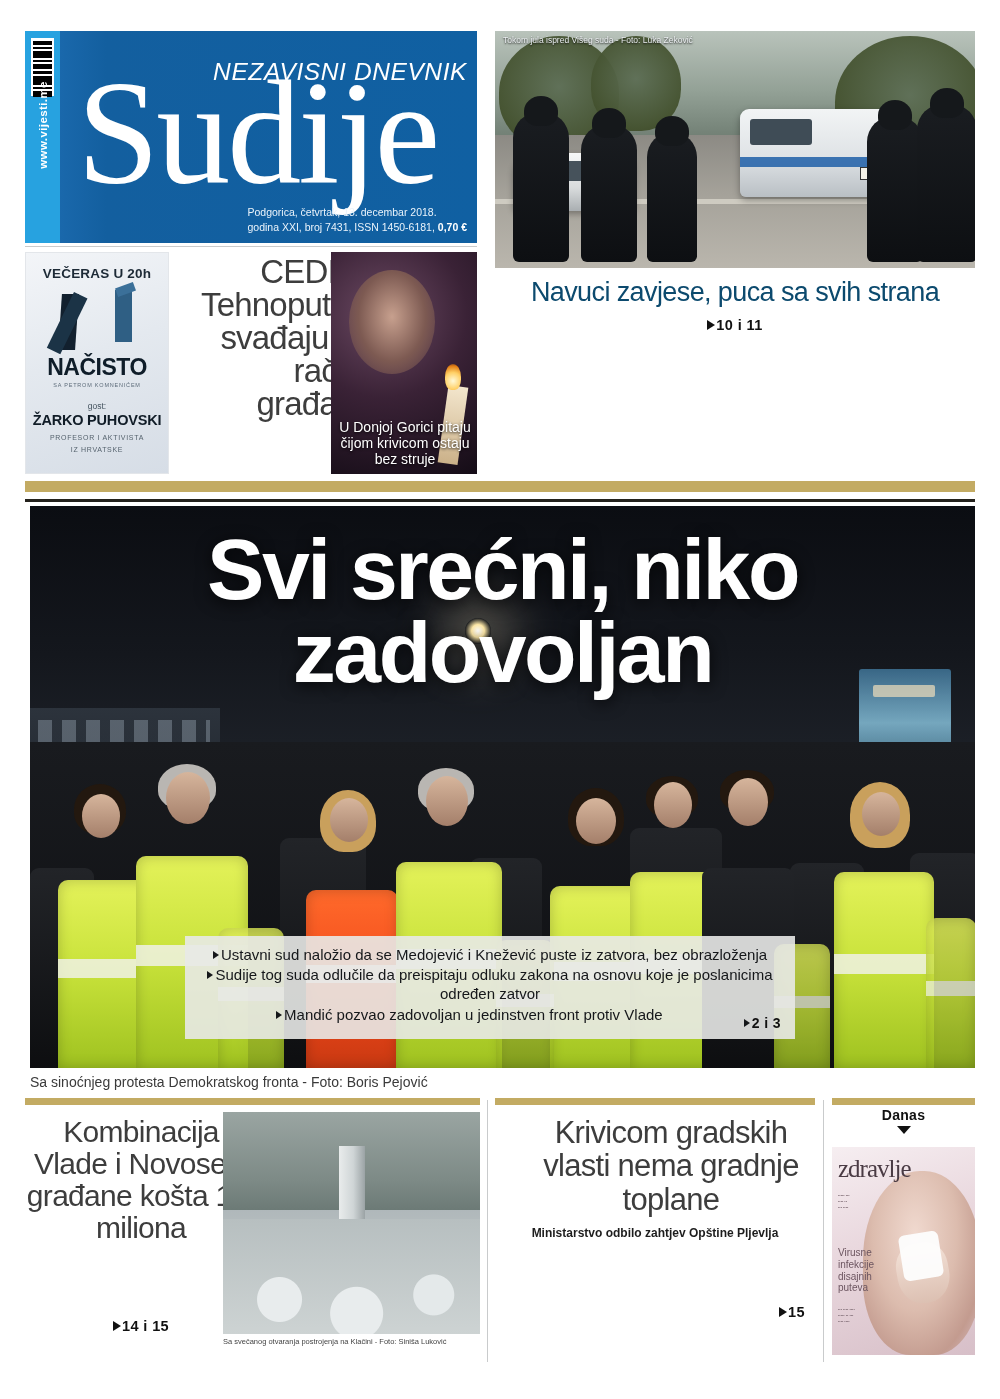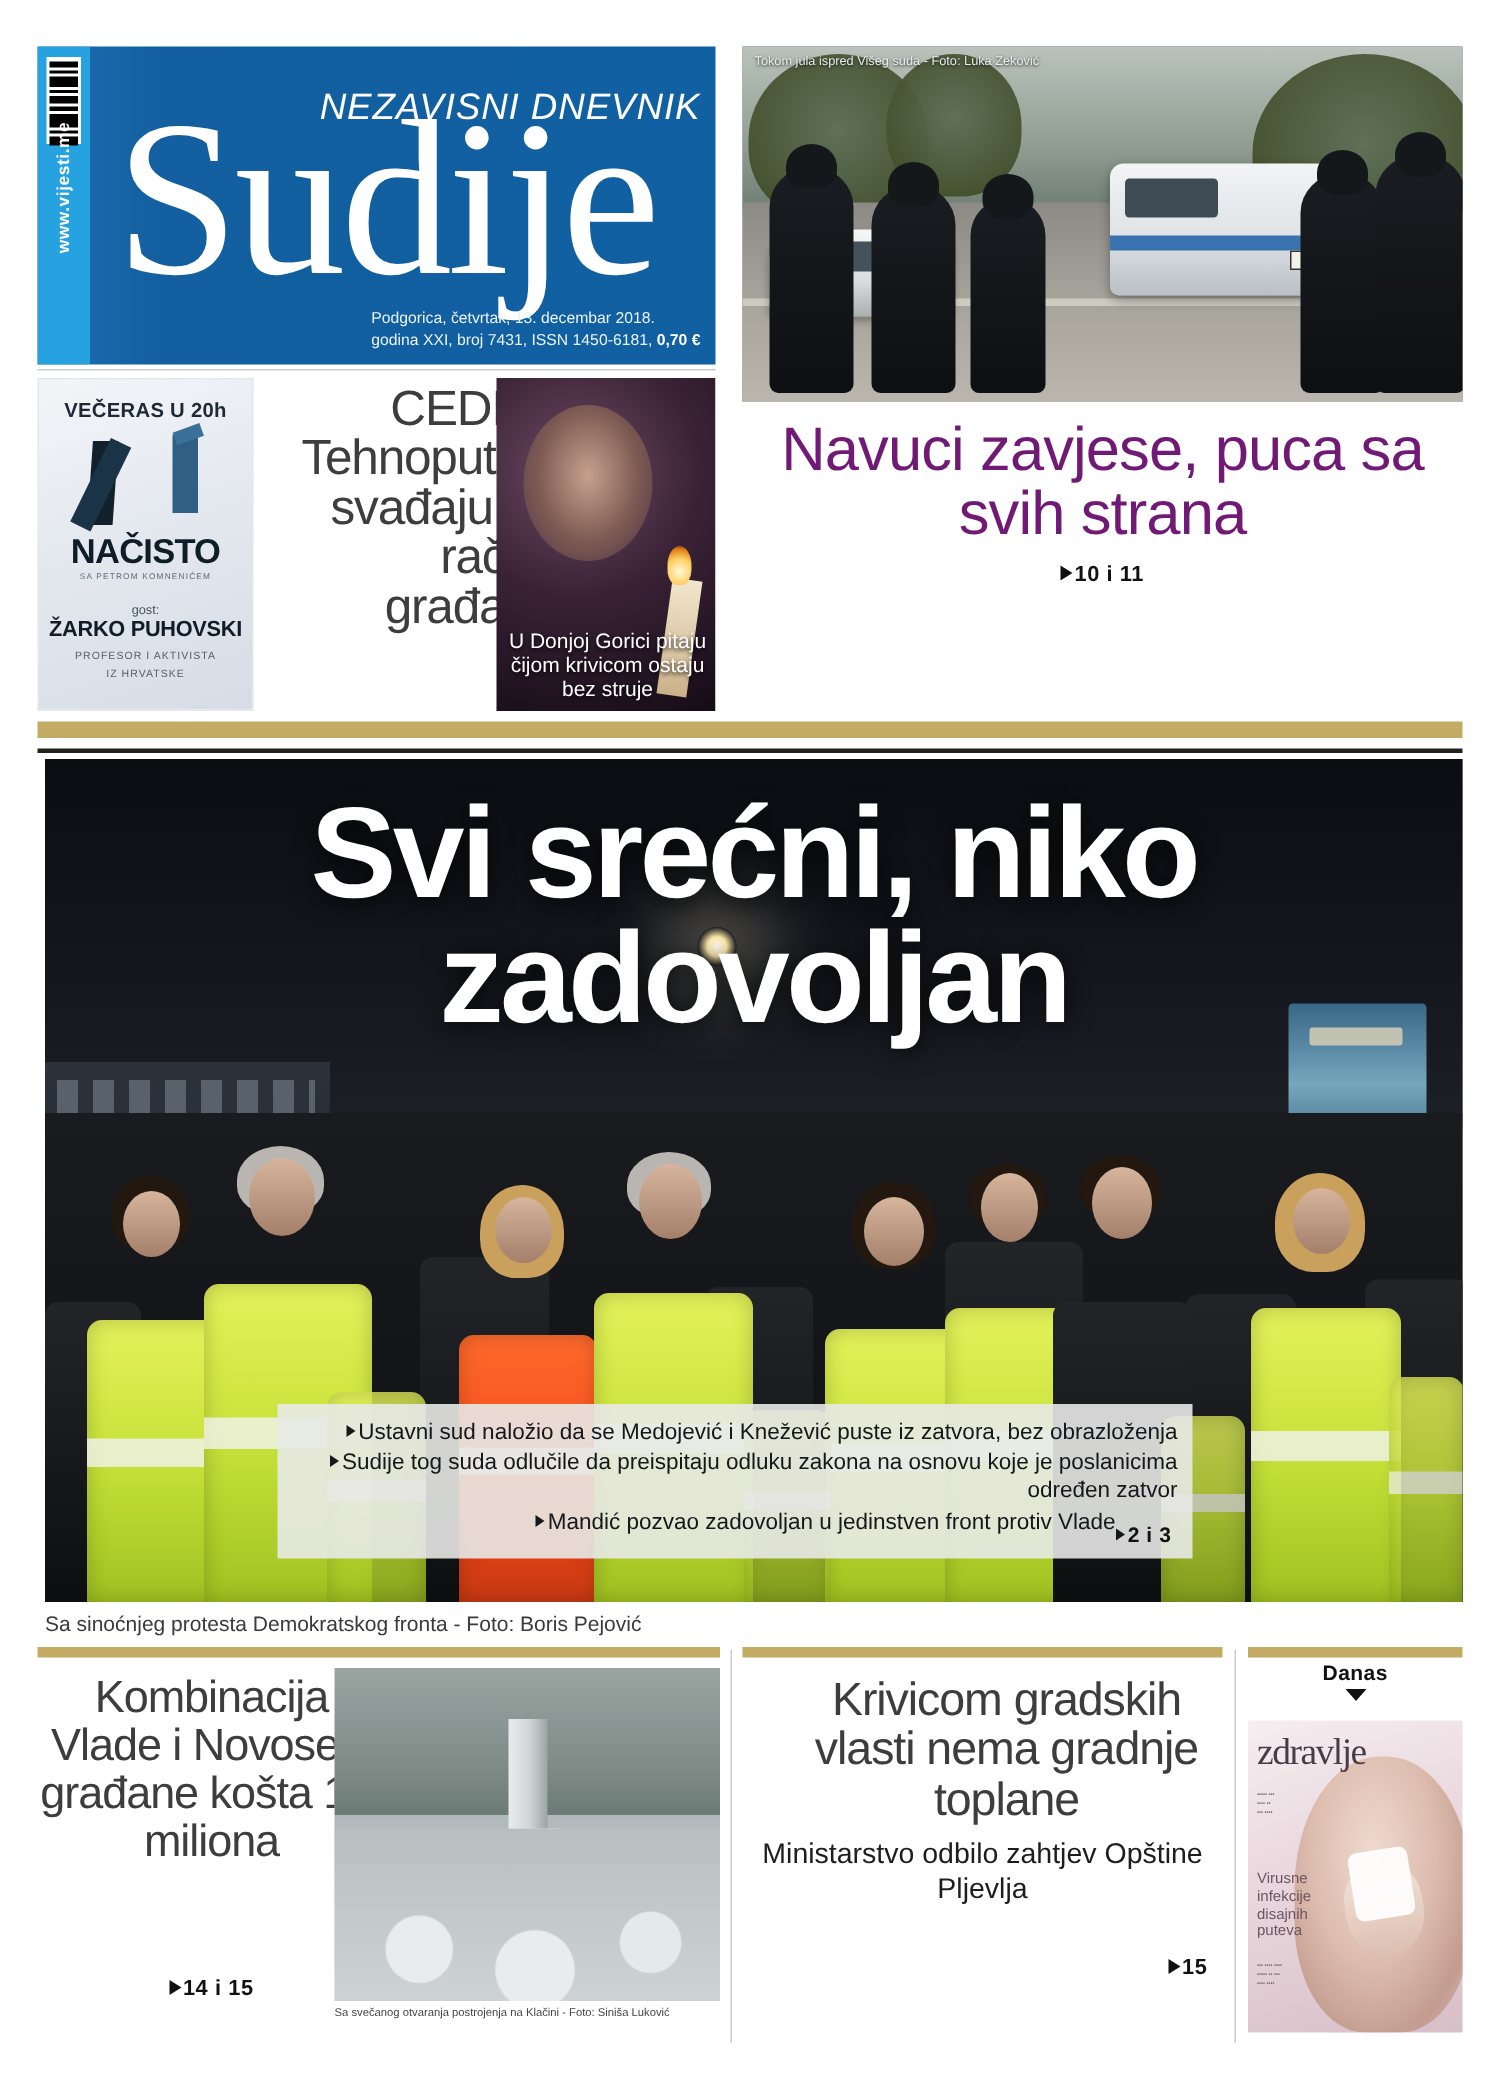--- a/index.html
+++ b/index.html
@@ -80,21 +80,21 @@
     text-shadow:0 1px 2px rgba(0,0,0,.85);max-width:190px;
   }
 
   
   .right-head{
     position:absolute;left:495px;top:272px;width:480px;height:200px;
     background:#fff;text-align:center;
   }
   .rh-title{
     font-family:"Liberation Sans", sans-serif;font-weight:300;
-    font-size:41px;line-height:1.06;color:#701a75;letter-spacing:-.6px;
+    font-size:27px;line-height:1.06;color:#0c4a6e;letter-spacing:-.6px;
     padding:6px 14px 0;
   }
   .rh-sub{
     font-size:16.5px;line-height:1.24;color:#1d1d1d;font-weight:bold;
     padding:10px 18px 0;
   }
   .pageref{
     font-size:14.5px;font-weight:bold;color:#111;letter-spacing:.4px;margin-top:10px;
   }
   .pageref .tri{
@@ -192,21 +192,21 @@
   .darkbody{position:absolute;bottom:0;background:linear-gradient(180deg,#222428 0%,#0d0e10 100%);border-radius:9px 9px 0 0;}
 
   .lead-title{
     position:absolute;left:0;right:0;top:22px;text-align:center;
     color:#fff;font-weight:bold;font-size:86px;line-height:.96;letter-spacing:-2.5px;
     text-shadow:0 3px 16px rgba(0,0,0,.75);
   }
   .bullets{
     position:absolute;left:155px;top:430px;width:610px;
     background:rgba(232,233,231,.90);color:#15171a;
-    font-size:15px;line-height:1.28;text-align:right;
+    font-size:15px;line-height:1.28;text-align:center;
     padding:8px 10px 7px;box-sizing:border-box;
   }
   .bullets .b{margin:1px 0;}
   .bullets .tri{
     display:inline-block;width:0;height:0;vertical-align:middle;
     border-left:6px solid #15171a;border-top:4px solid transparent;border-bottom:4px solid transparent;
     margin-right:2px;position:relative;top:-1px;
   }
   .bullets .bref{float:right;font-weight:bold;font-size:14px;margin-right:4px;}
   .lead-credit{
@@ -231,21 +231,21 @@
   .bl-basins{position:absolute;left:0;bottom:0;width:100%;height:52%;
     background:
       radial-gradient(circle at 22% 70%,#e8eced 0 22px,rgba(0,0,0,0) 23px),
       radial-gradient(circle at 52% 82%,#e8eced 0 26px,rgba(0,0,0,0) 27px),
       radial-gradient(circle at 82% 66%,#e4e9ea 0 20px,rgba(0,0,0,0) 21px),
       linear-gradient(180deg,#b7bfc0 0%,#cdd3d3 100%);}
   .bl-cap{position:absolute;left:198px;top:225px;width:257px;font-size:7.5px;color:#444;}
 
   .b-mid{position:absolute;left:495px;top:1112px;width:320px;height:250px;text-align:center;}
   .bm-title{font-size:31px;line-height:1.08;font-weight:300;color:#3d3d3d;letter-spacing:-.7px;padding-top:4px;margin-left:32px;}
-  .bm-sub{font-size:19px;line-height:1.2;font-weight:normal;color:#1d1d1d;margin-top:10px;}
+  .bm-sub{font-size:12px;line-height:1.2;font-weight:bold;color:#1d1d1d;margin-top:10px;}
   .bm-ref{position:absolute;right:10px;bottom:42px;}
 
   .b-right{position:absolute;left:832px;top:1105px;width:143px;height:257px;text-align:center;}
   .br-danas{font-size:14px;font-weight:bold;color:#111;letter-spacing:.3px;margin-top:2px;}
   .br-arrow{width:0;height:0;margin:3px auto 0;
     border-top:8px solid #111;border-left:7px solid transparent;border-right:7px solid transparent;}
   .br-cover{
     position:absolute;left:0;top:42px;width:143px;height:208px;overflow:hidden;
     background:linear-gradient(160deg,#f6eef1 0%,#ead9df 40%,#d7bfc8 100%);
   }

